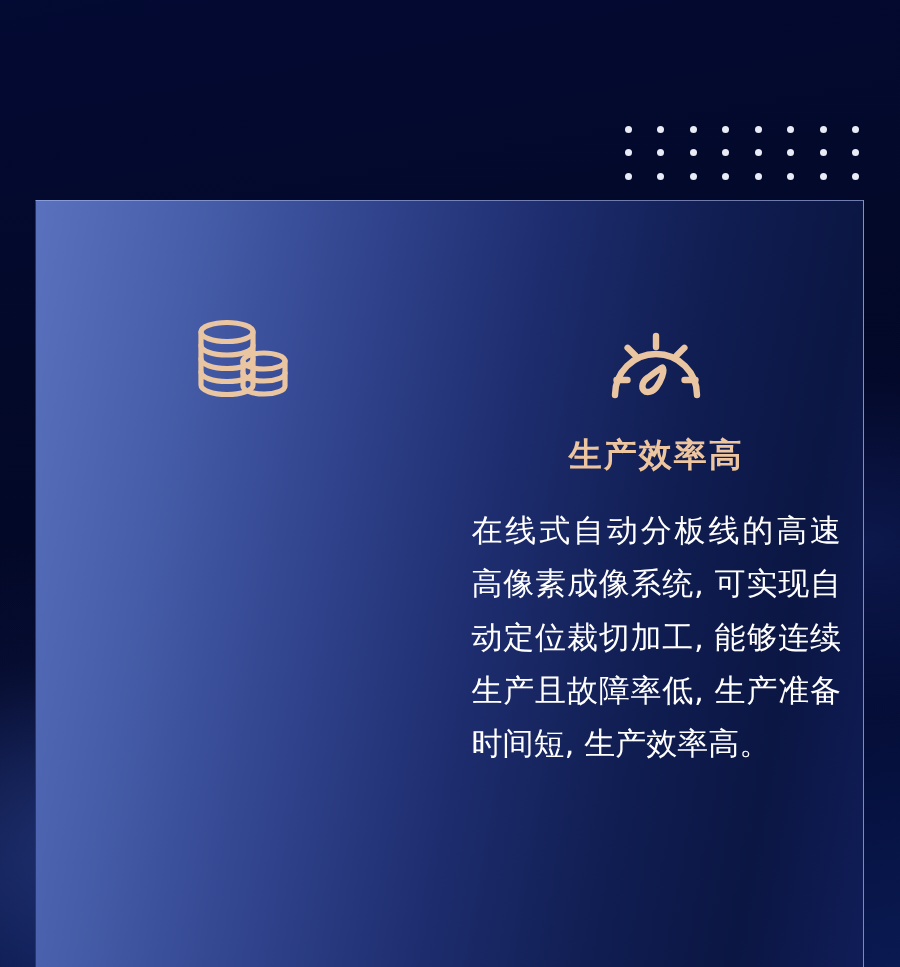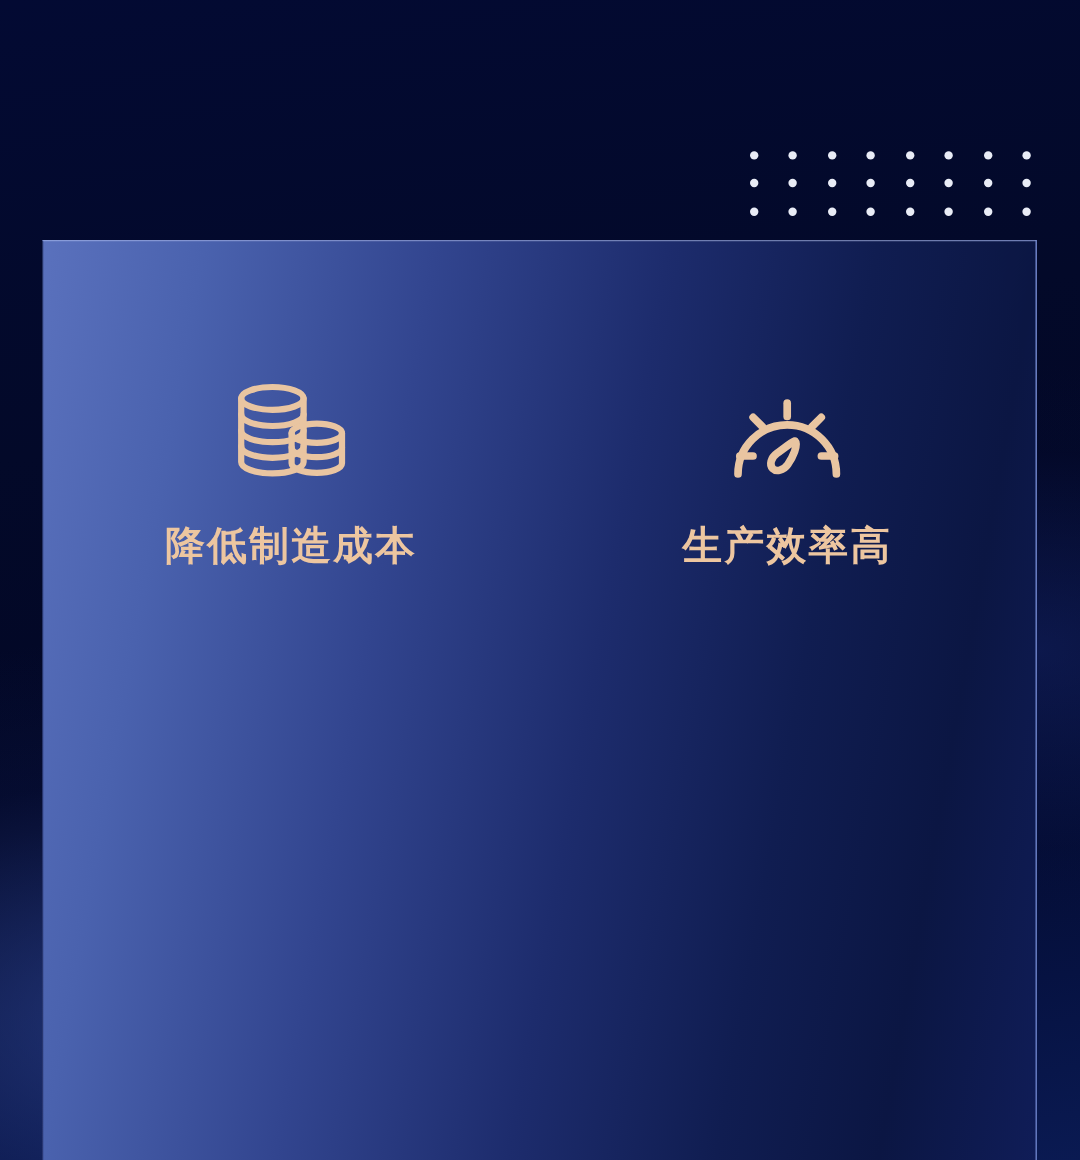--- a/index.html
+++ b/index.html
@@ -197,36 +197,36 @@
               <path d="M10 13v53c0 5.2 11.6 9.5 26 9.5s26-4.3 26-9.5V13"></path>
               <path d="M10 26.5c0 5.2 11.6 9.5 26 9.5s26-4.3 26-9.5"></path>
               <path d="M10 40c0 5.2 11.6 9.5 26 9.5s26-4.3 26-9.5"></path>
               <path d="M10 53c0 5.2 11.6 9.5 26 9.5s26-4.3 26-9.5"></path>
               <ellipse cx="73" cy="42" rx="21" ry="8"></ellipse>
               <path d="M52 42v25c0 4.4 9.4 8 21 8s21-3.6 21-8V42"></path>
               <path d="M52 54c0 4.4 9.4 8 21 8s21-3.6 21-8"></path>
             </g>
           </svg>
         </div>
-        <div class="card-title">降低制造成本</div>
       </div>
 
       <div class="card right">
         <div class="card-icon">
           <svg width="104" height="92" viewBox="0 0 104 92" fill="none" xmlns="http://www.w3.org/2000/svg">
             <g stroke="#e9c5a1" stroke-width="6.4" fill="none" stroke-linecap="round" stroke-linejoin="round">
               <path d="M11 76a41 41 0 0 1 82 0"></path>
               <path d="M52 17v11"></path>
               <path d="M23.6 28.8l7.8 7.8"></path>
               <path d="M80.4 28.8l-7.8 7.8"></path>
               <path d="M12.5 61h11"></path>
               <path d="M91.5 61h-11"></path>
               <path d="M58.5 48.5c3 3-2 14-6 19.5-3.6 5-9.6 6.5-12.6 3.5s-1.5-9 3.5-12.6c5.5-4 12.1-9.4 15.1-10.4z"></path>
             </g>
           </svg>
         </div>
         <div class="card-title">生产效率高</div>
+        <div class="card-body">在线式自动分板线的高速高像素成像系统, 可实现自动定位裁切加工, 能够连续生产且故障率低, 生产准备时间短, 生产效率高。</div>
       </div>
 
     </div>
   </div>
 
 </div>
 
 </body></html>

